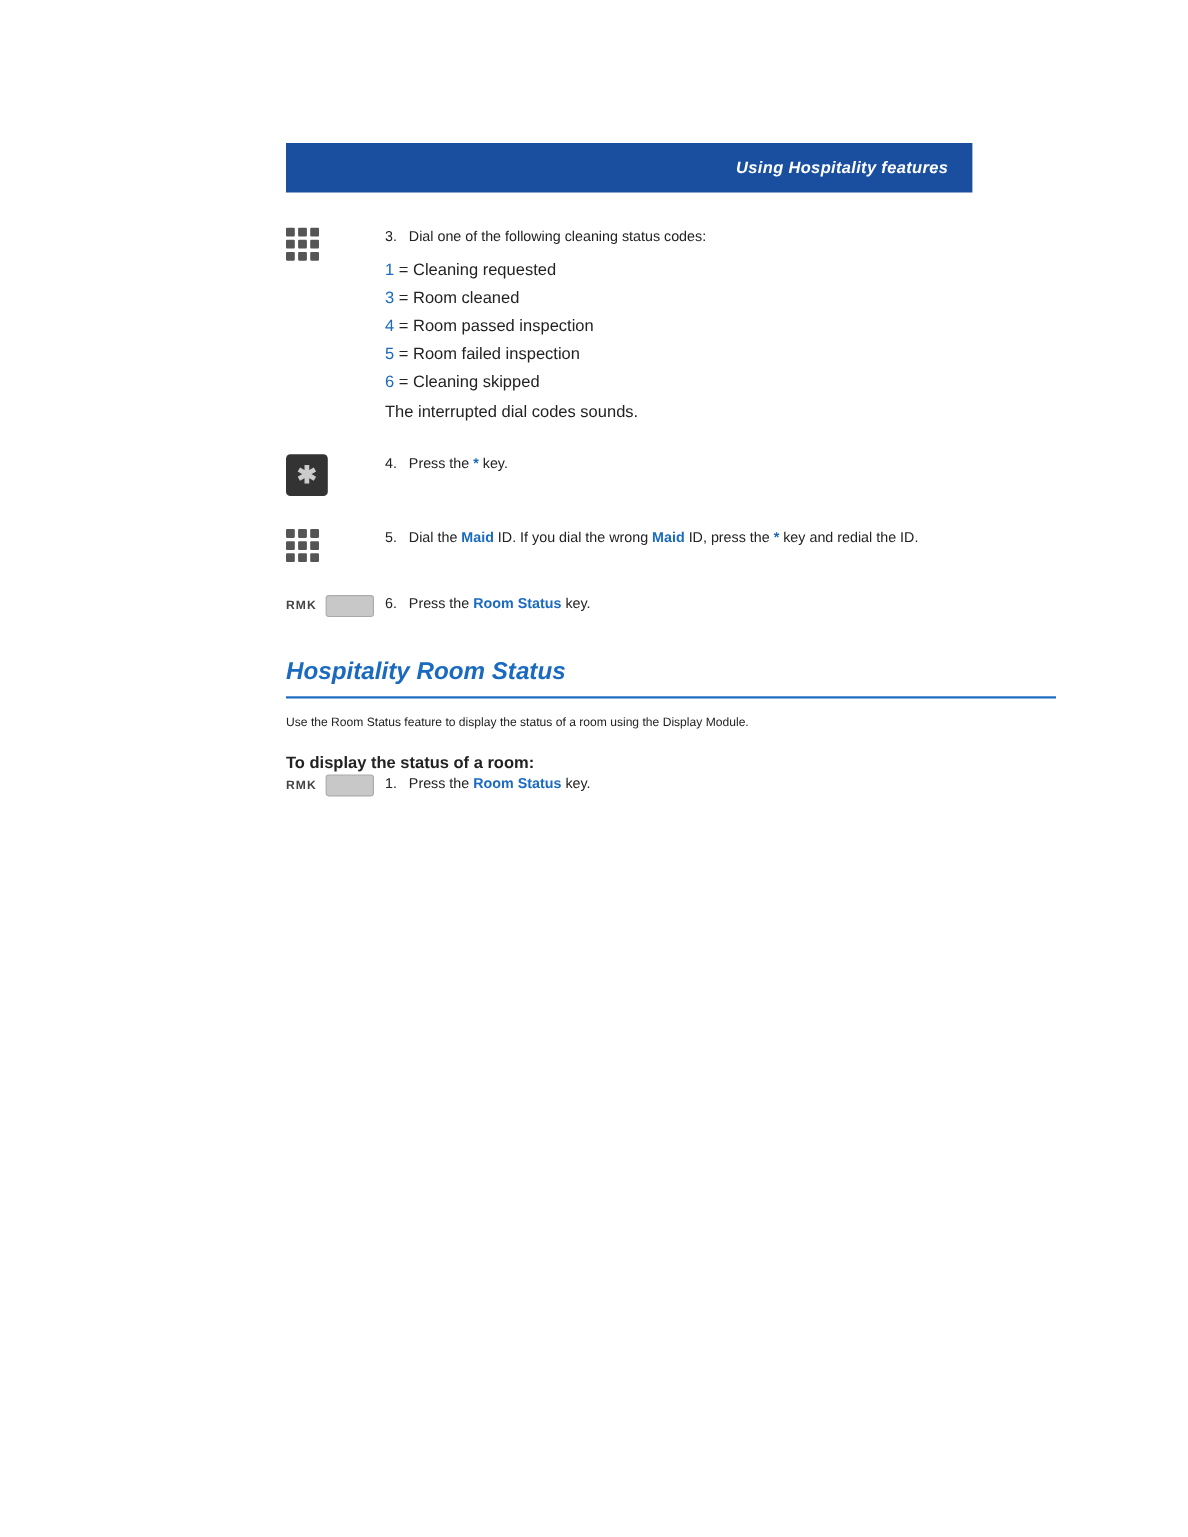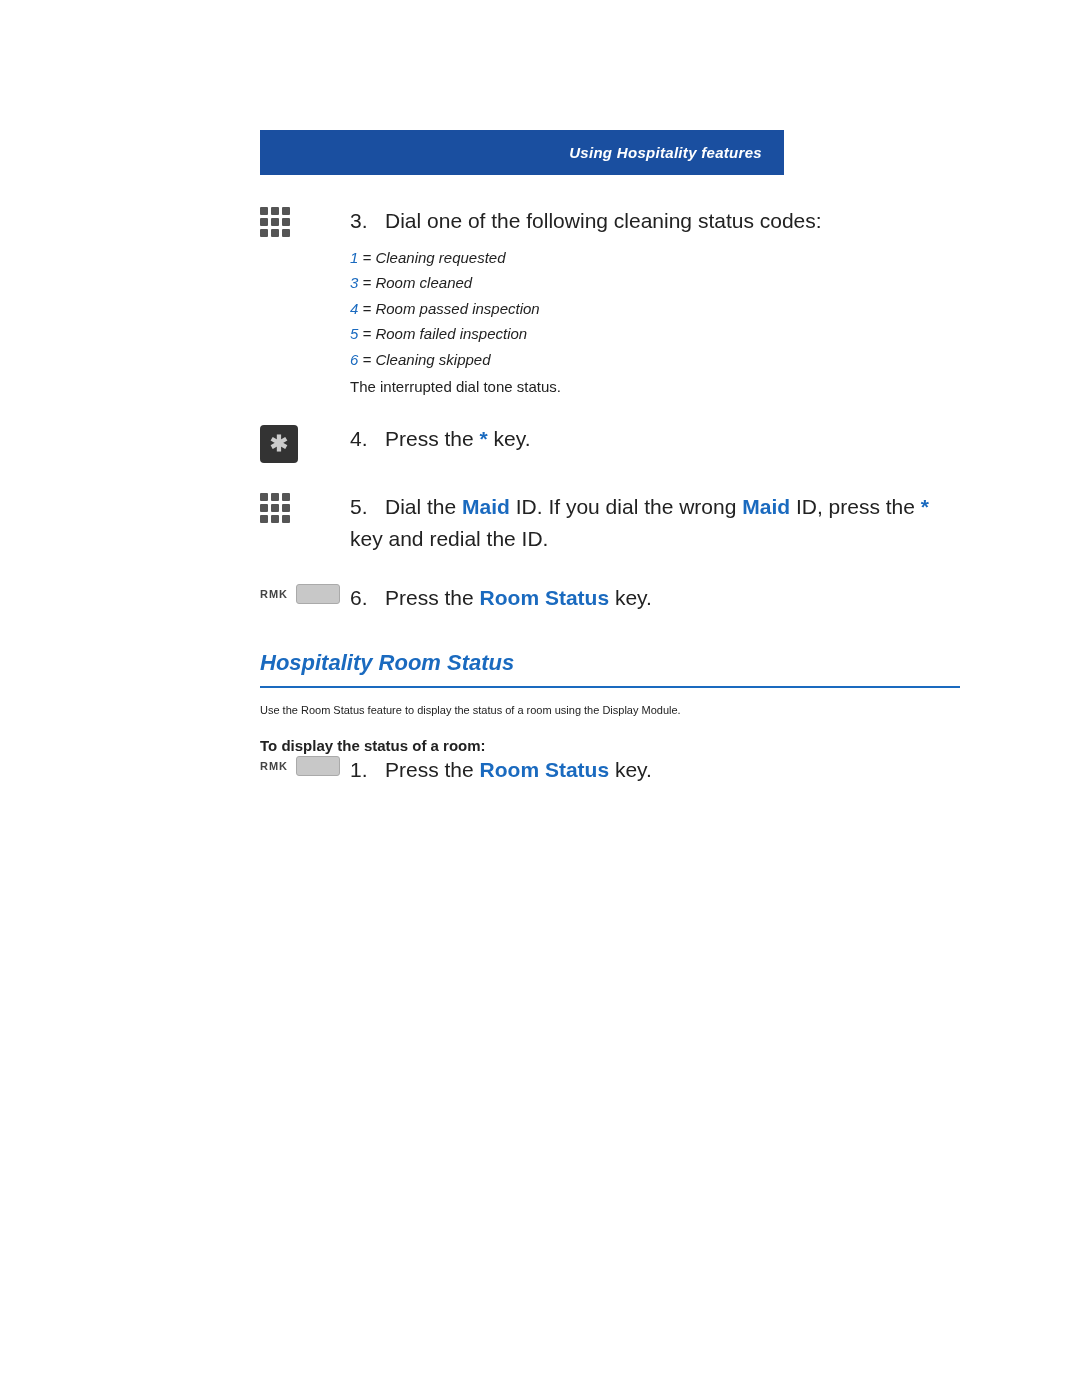--- a/index.html
+++ b/index.html
@@ -18,21 +18,21 @@
       width: 1080px;
       min-height: 1397px;
       background: #fff;
       position: relative;
       padding: 0;
     }
 
     
     .header-banner {
       background: #1a4fa0;
-      width: 524px;
+      width: 624px;
       margin-left: 260px;
       margin-top: 130px;
       padding: 14px 22px;
       display: flex;
       justify-content: flex-end;
       align-items: center;
     }
 
     .header-title {
       color: #fff;
@@ -115,31 +115,30 @@
 
     .rmk-button {
       width: 44px;
       height: 20px;
       background: #c8c8c8;
       border-radius: 3px;
       border: 1px solid #aaa;
     }
 
     .step-text {
-      font-size: 21px;
+      font-size: 13px;
       color: #222;
       line-height: 1.5;
     }
 
     
     .code-list {
       margin-top: 8px;
       margin-left: 0;
       list-style: none;
-      font-style: italic;
     }
 
     .code-list li {
       font-size: 15px;
       line-height: 1.7;
       color: #222;
     }
 
     .code-list li .code-num {
       color: #1a6abf;
@@ -216,21 +215,21 @@
         <div class="step-text">
           3. &nbsp; Dial one of the following cleaning status codes:
         </div>
         <ul class="code-list">
           <li><span class="code-num">1</span> = Cleaning requested</li>
           <li><span class="code-num">3</span> = Room cleaned</li>
           <li><span class="code-num">4</span> = Room passed inspection</li>
           <li><span class="code-num">5</span> = Room failed inspection</li>
           <li><span class="code-num">6</span> = Cleaning skipped</li>
         </ul>
-        <div class="interrupted-text">The interrupted dial tone status.</div>
+        <div class="interrupted-text">The interrupted dial codes sounds.</div>
       </div>
     </div>
 
     <div class="step-row">
       <div class="step-icon">
         <div class="star-key">
           <span>✱</span>
         </div>
       </div>
       <div class="step-content">

